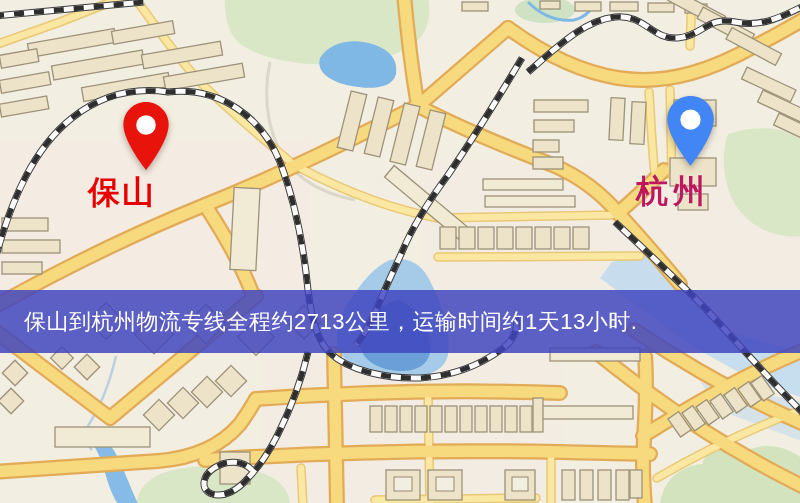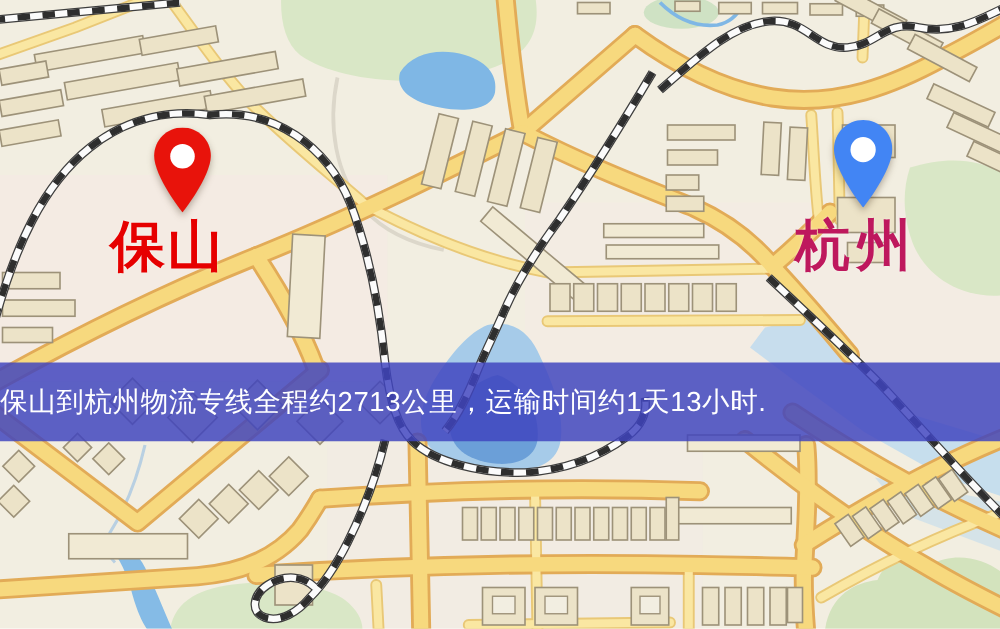--- a/index.html
+++ b/index.html
@@ -24,31 +24,31 @@
 
   
   .pin{position:absolute;filter:drop-shadow(0 3px 3px rgba(60,40,20,.35));}
   .pin svg{display:block;}
   .pin-origin{left:123px;top:102px;width:46px;height:68px;}
   .pin-dest{left:667px;top:96px;width:47px;height:70px;}
 
   
   .city-label{
     position:absolute;font-family:"Liberation Serif",serif;
-    font-weight:600;font-size:44px;line-height:1;white-space:nowrap;
+    font-weight:600;font-size:32px;line-height:1;white-space:nowrap;
     text-shadow:0 0 2px rgba(255,255,255,.55);
   }
   .label-origin{left:88px;top:176px;color:#e60000;letter-spacing:2px;}
   .label-dest{left:636px;top:175px;color:#be185d;letter-spacing:5px;}
 
   
   .banner{
     position:absolute;left:0;top:290px;width:800px;height:63px;
     background:rgba(63,68,191,0.84);
-    display:flex;align-items:center;box-sizing:border-box;
+    display:flex;align-items:center;box-sizing:border-box;padding-left:24px;
   }
   .banner span{
     color:#ffffff;font-size:22px;letter-spacing:.5px;white-space:nowrap;
   }
 </style>
 </head>
 <body>
 
 <div class="stage">
 

